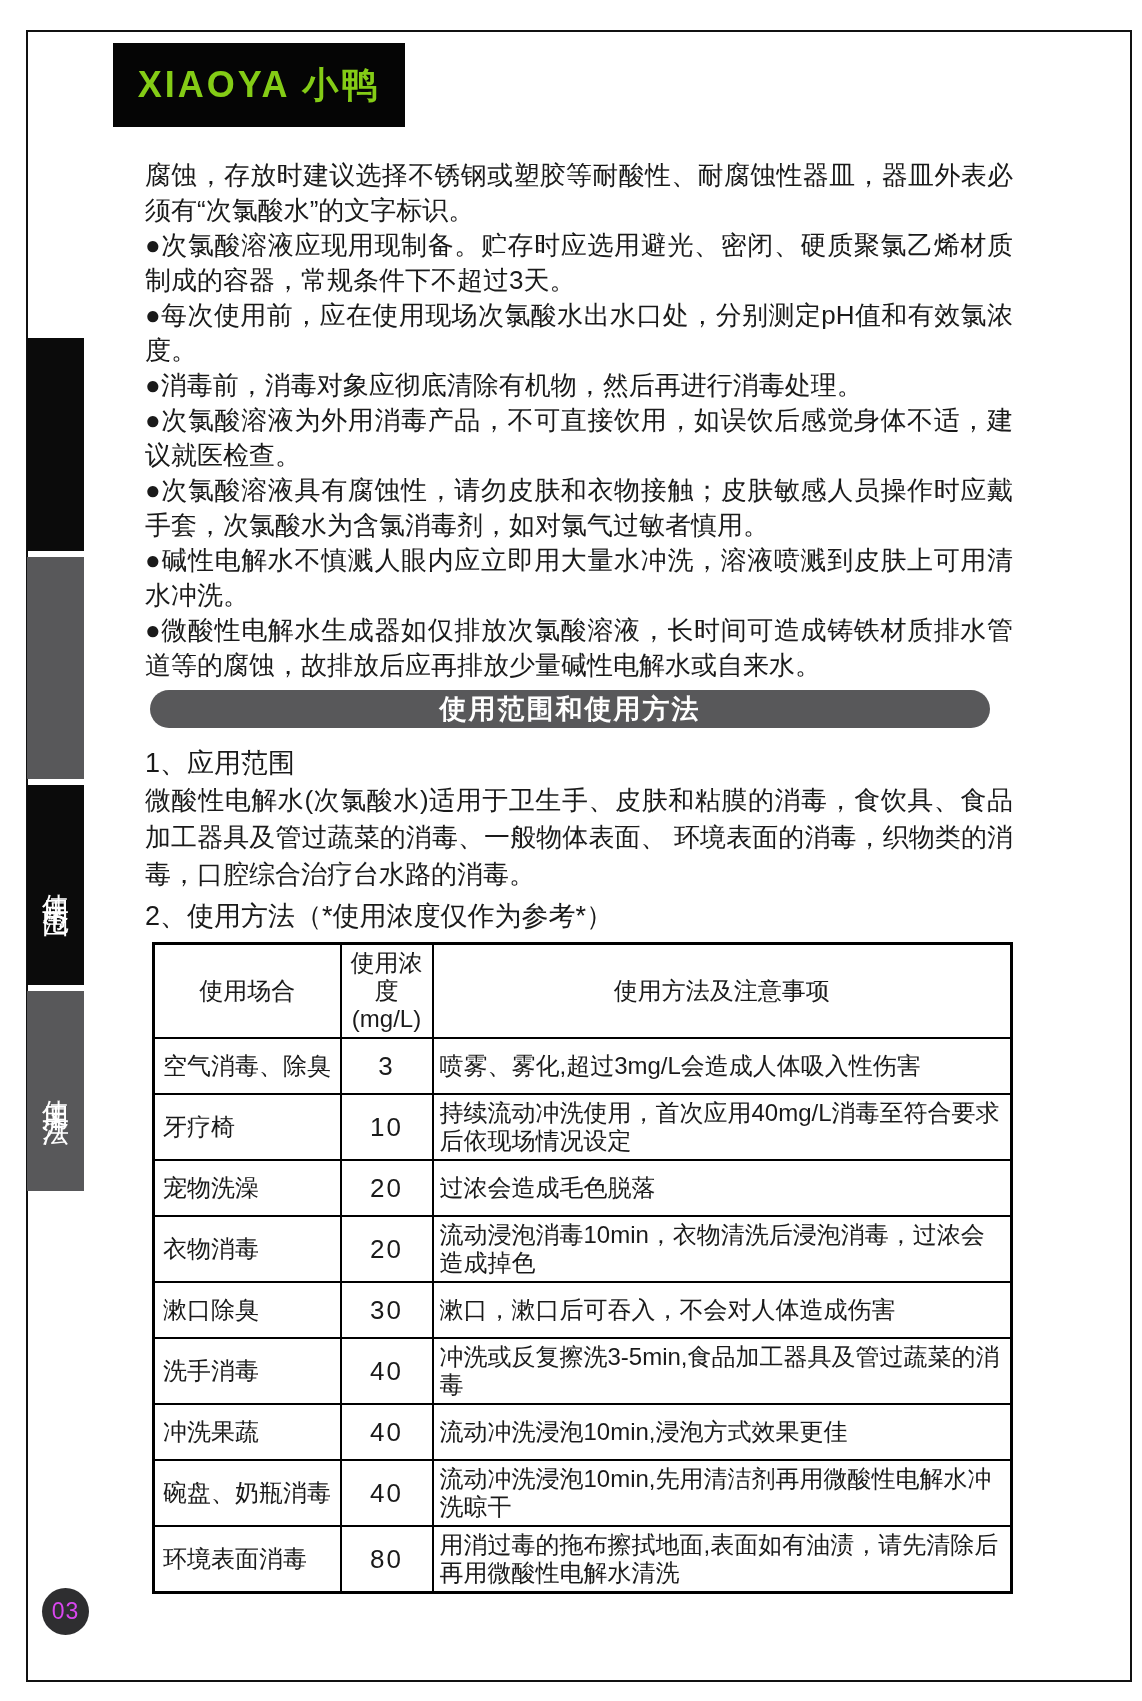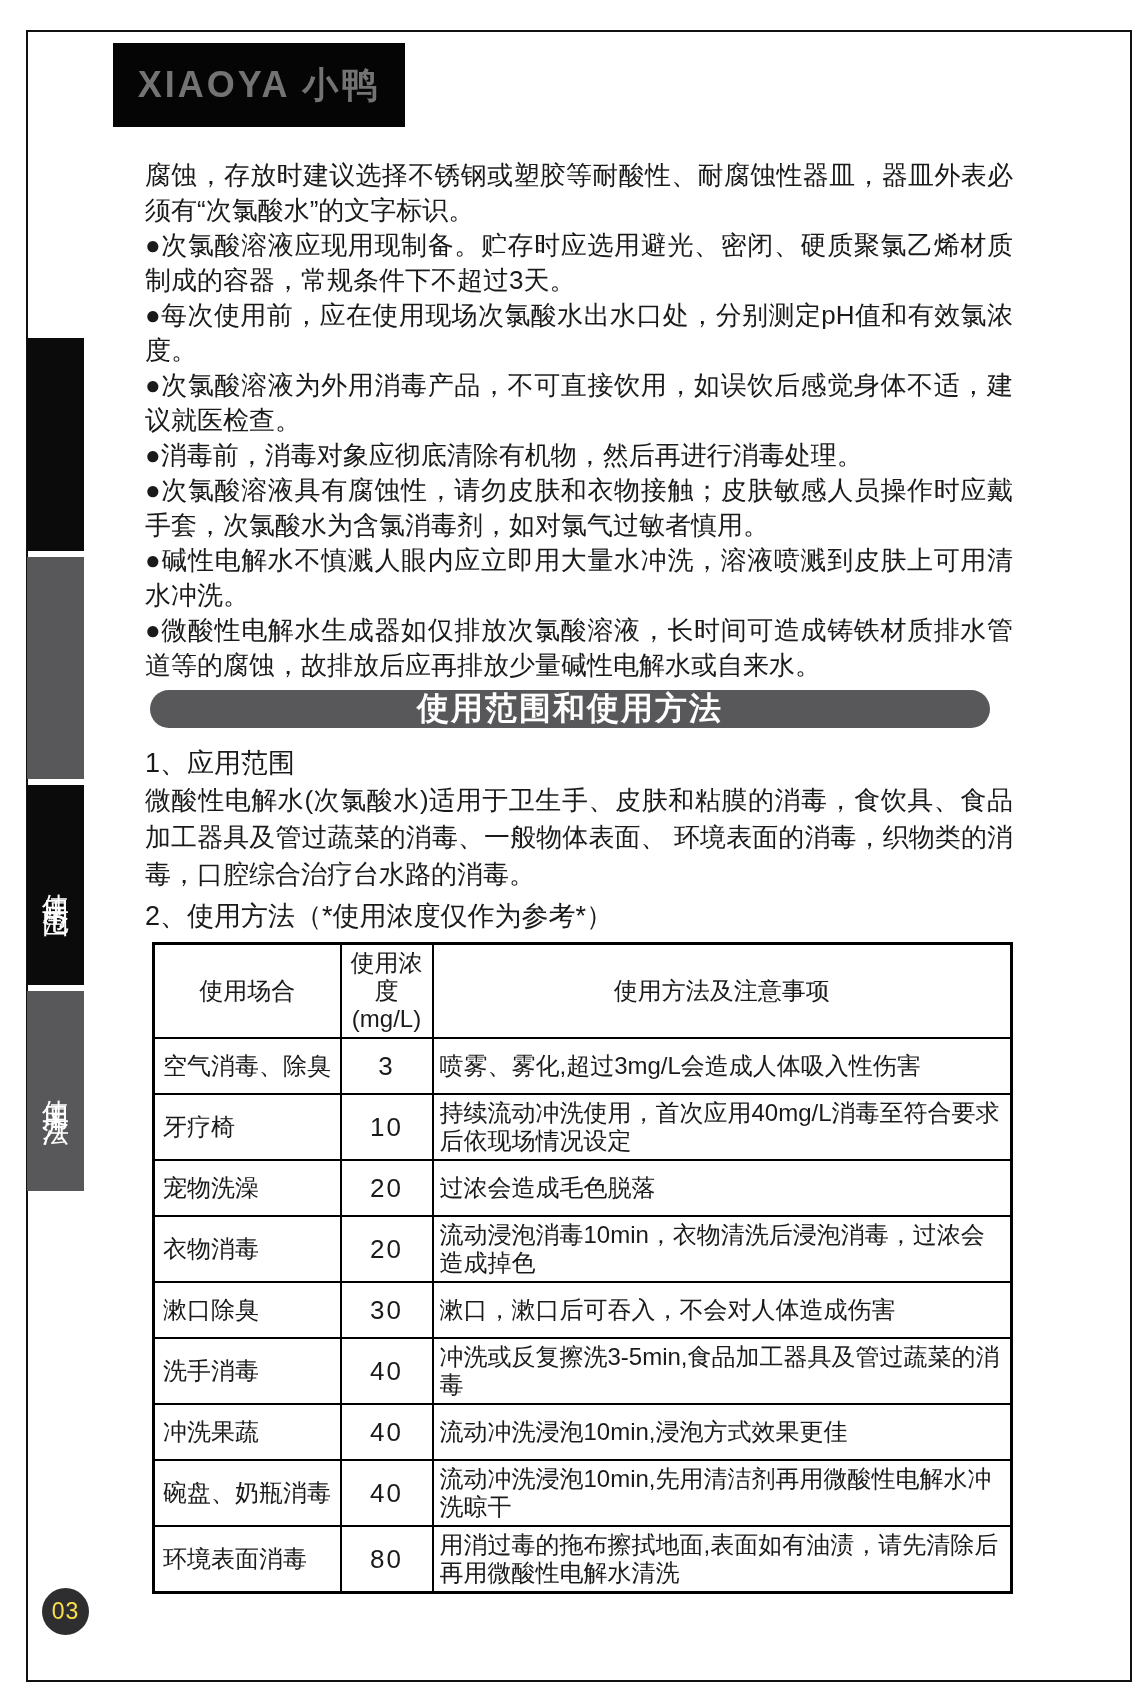--- a/index.html
+++ b/index.html
@@ -11,21 +11,21 @@
     color:#1a1a1a;
     overflow:hidden;
     margin:0 auto;
   }
   .frame{
     position:absolute;left:26px;top:30px;width:1106px;height:1652px;
     border:2px solid #111;box-sizing:border-box;
   }
   .logo{
     position:absolute;left:113px;top:43px;width:292px;height:84px;
-    background:#050505;color:#737373;
+    background:#050505;color:#84cc16;
     display:flex;align-items:center;justify-content:center;
     font-size:36px;font-weight:bold;letter-spacing:3px;
   }
   .body-text{
     position:absolute;left:145px;top:158px;width:868px;
     font-size:26px;line-height:35px;text-align:justify;
   }
   .body-text p{margin:0;}
   
   .tab{position:absolute;left:27px;width:57px;box-sizing:border-box;}
@@ -36,21 +36,21 @@
   .tab-label{
     width:100%;height:100%;
     display:flex;align-items:center;justify-content:center;
     writing-mode:vertical-rl;
     color:#fff;font-size:27px;letter-spacing:6px;
   }
   .section-bar{
     position:absolute;left:150px;top:690px;width:840px;height:38px;
     background:#58585a;border-radius:19px;
     display:flex;align-items:center;justify-content:center;
-    color:#fff;font-size:32px;font-weight:bold;letter-spacing:2px;
+    color:#fff;font-size:27px;font-weight:bold;letter-spacing:2px;
   }
   .s1-title{position:absolute;left:145px;top:745px;width:868px;font-size:27px;}
   .s1-body{
     position:absolute;left:145px;top:782px;width:868px;
     font-size:26px;line-height:37px;text-align:justify;
   }
   .s2-title{position:absolute;left:145px;top:898px;width:868px;font-size:27px;}
   .usage-table{
     position:absolute;left:152px;top:942px;width:861px;
     border-collapse:collapse;table-layout:fixed;
@@ -65,21 +65,21 @@
   .col-scene{width:187px;}
   .col-conc{width:92px;}
   td.cell-scene{text-align:left;padding-left:8px;}
   td.cell-conc{text-align:center;font-size:26px;letter-spacing:2px;}
   td.cell-method{text-align:left;}
   tr.row-header{height:66px;}
   tr.row-s{height:56px;}
   tr.row-d{height:64px;}
   .page-num{
     position:absolute;left:42px;top:1588px;width:47px;height:47px;
-    border-radius:50%;background:#2e2e30;color:#fde047;
+    border-radius:50%;background:#2e2e30;color:#d946ef;
     display:flex;align-items:center;justify-content:center;
     font-size:23px;letter-spacing:1px;
   }
 </style>
 </head>
 <body>
 
 <div class="page">
 
   <div class="frame"></div>
@@ -94,22 +94,22 @@
     <div class="tab-label">使用范围</div>
   </div>
   <div class="tab tab-method">
     <div class="tab-label">使用方法</div>
   </div>
 
   <div class="body-text">
     <p>腐蚀，存放时建议选择不锈钢或塑胶等耐酸性、耐腐蚀性器皿，器皿外表必须有“次氯酸水”的文字标识。</p>
     <p>●次氯酸溶液应现用现制备。贮存时应选用避光、密闭、硬质聚氯乙烯材质制成的容器，常规条件下不超过3天。</p>
     <p>●每次使用前，应在使用现场次氯酸水出水口处，分别测定pH值和有效氯浓度。</p>
+    <p>●消毒前，消毒对象应彻底清除有机物，然后再进行消毒处理。</p>
     <p>●次氯酸溶液为外用消毒产品，不可直接饮用，如误饮后感觉身体不适，建议就医检查。</p>
-    <p>●消毒前，消毒对象应彻底清除有机物，然后再进行消毒处理。</p>
     <p>●次氯酸溶液具有腐蚀性，请勿皮肤和衣物接触；皮肤敏感人员操作时应戴手套，次氯酸水为含氯消毒剂，如对氯气过敏者慎用。</p>
     <p>●碱性电解水不慎溅人眼内应立即用大量水冲洗，溶液喷溅到皮肤上可用清水冲洗。</p>
     <p>●微酸性电解水生成器如仅排放次氯酸溶液，长时间可造成铸铁材质排水管道等的腐蚀，故排放后应再排放少量碱性电解水或自来水。</p>
   </div>
 
   <div class="section-bar">
     <span>使用范围和使用方法</span>
   </div>
 
   <div class="s1-title">1、应用范围</div>

